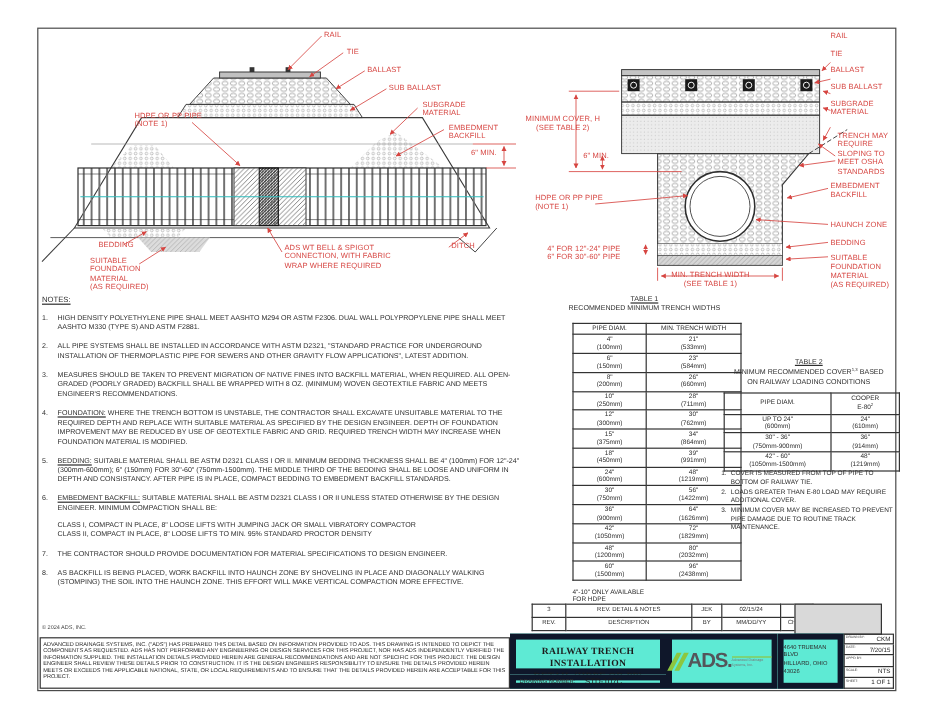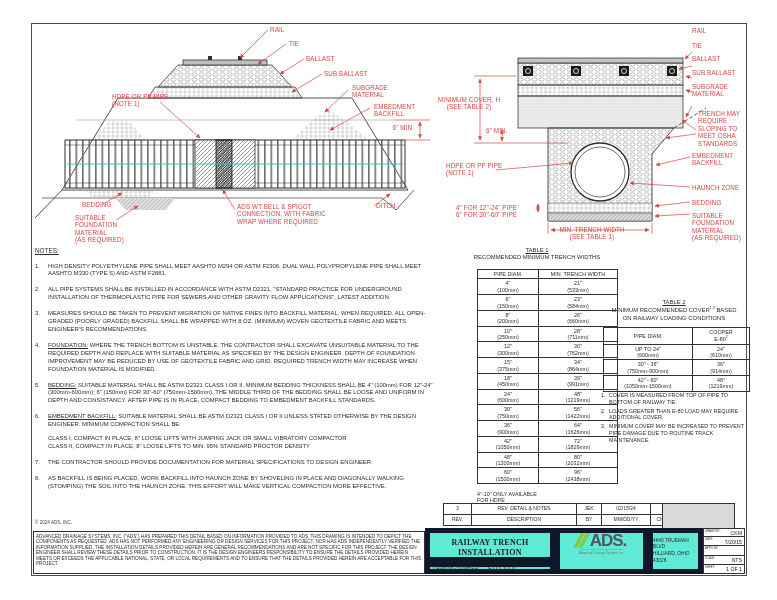--- a/index.html
+++ b/index.html
@@ -35,21 +35,21 @@
   
   .revtable{position:absolute;left:443px;top:503px;}
   .revtable td{font-size:5px;height:10px;padding:0 2px;}
   .revblank{position:absolute;left:661.5px;top:503px;width:73px;height:25.5px;background:#d9d9d9;border:0.8px solid #333;box-sizing:border-box;}
   .tb-box{position:absolute;border:5px solid #0f172a;box-sizing:border-box;background:#5eead4;}
   .tb-title{font-family:"Liberation Serif",serif;font-weight:bold;font-size:8px;line-height:1.3;
             text-align:center;white-space:pre-line;padding-top:5px;letter-spacing:.3px;color:#1c1c1c;}
   .dwg-row{display:flex;align-items:center;height:100%;padding:0 3px;box-sizing:border-box;}
   .dwg-lbl{font-size:4.8px;color:#2e2e2e;}
   .dwg-num{font-size:6.6px;margin-left:8px;color:#1c1c1c;}
-  .logo-wrap{display:flex;flex-direction:column;align-items:center;height:100%;}
+  .logo-wrap{display:flex;flex-direction:row;align-items:center;justify-content:center;height:100%;}
   .logo-row{display:flex;align-items:flex-end;}
   .slash{display:inline-block;width:4px;height:15px;background:#8dc63f;transform:skewX(-28deg);margin-right:1.5px;}
   .logo-txt{font-size:17px;font-weight:bold;color:#54565a;line-height:.85;letter-spacing:-1px;margin-left:2px;}
   .logo-tag{font-size:3px;color:#777;border-top:1px solid #8dc63f;margin-top:1px;padding-top:.5px;}
   .addr{display:flex;align-items:center;justify-content:center;height:100%;font-size:4.8px;
         line-height:1.4;text-align:left;white-space:pre-line;color:#2e2e2e;}
   .fields{position:absolute;left:703px;top:528px;width:42px;height:46px;}
   .frow{position:relative;height:9.2px;border:0.7px solid #333;border-top:none;box-sizing:border-box;}
   .frow:first-child{border-top:0.7px solid #333;}
   .flbl{position:absolute;left:1px;top:0;font-size:2.8px;color:#333;}

